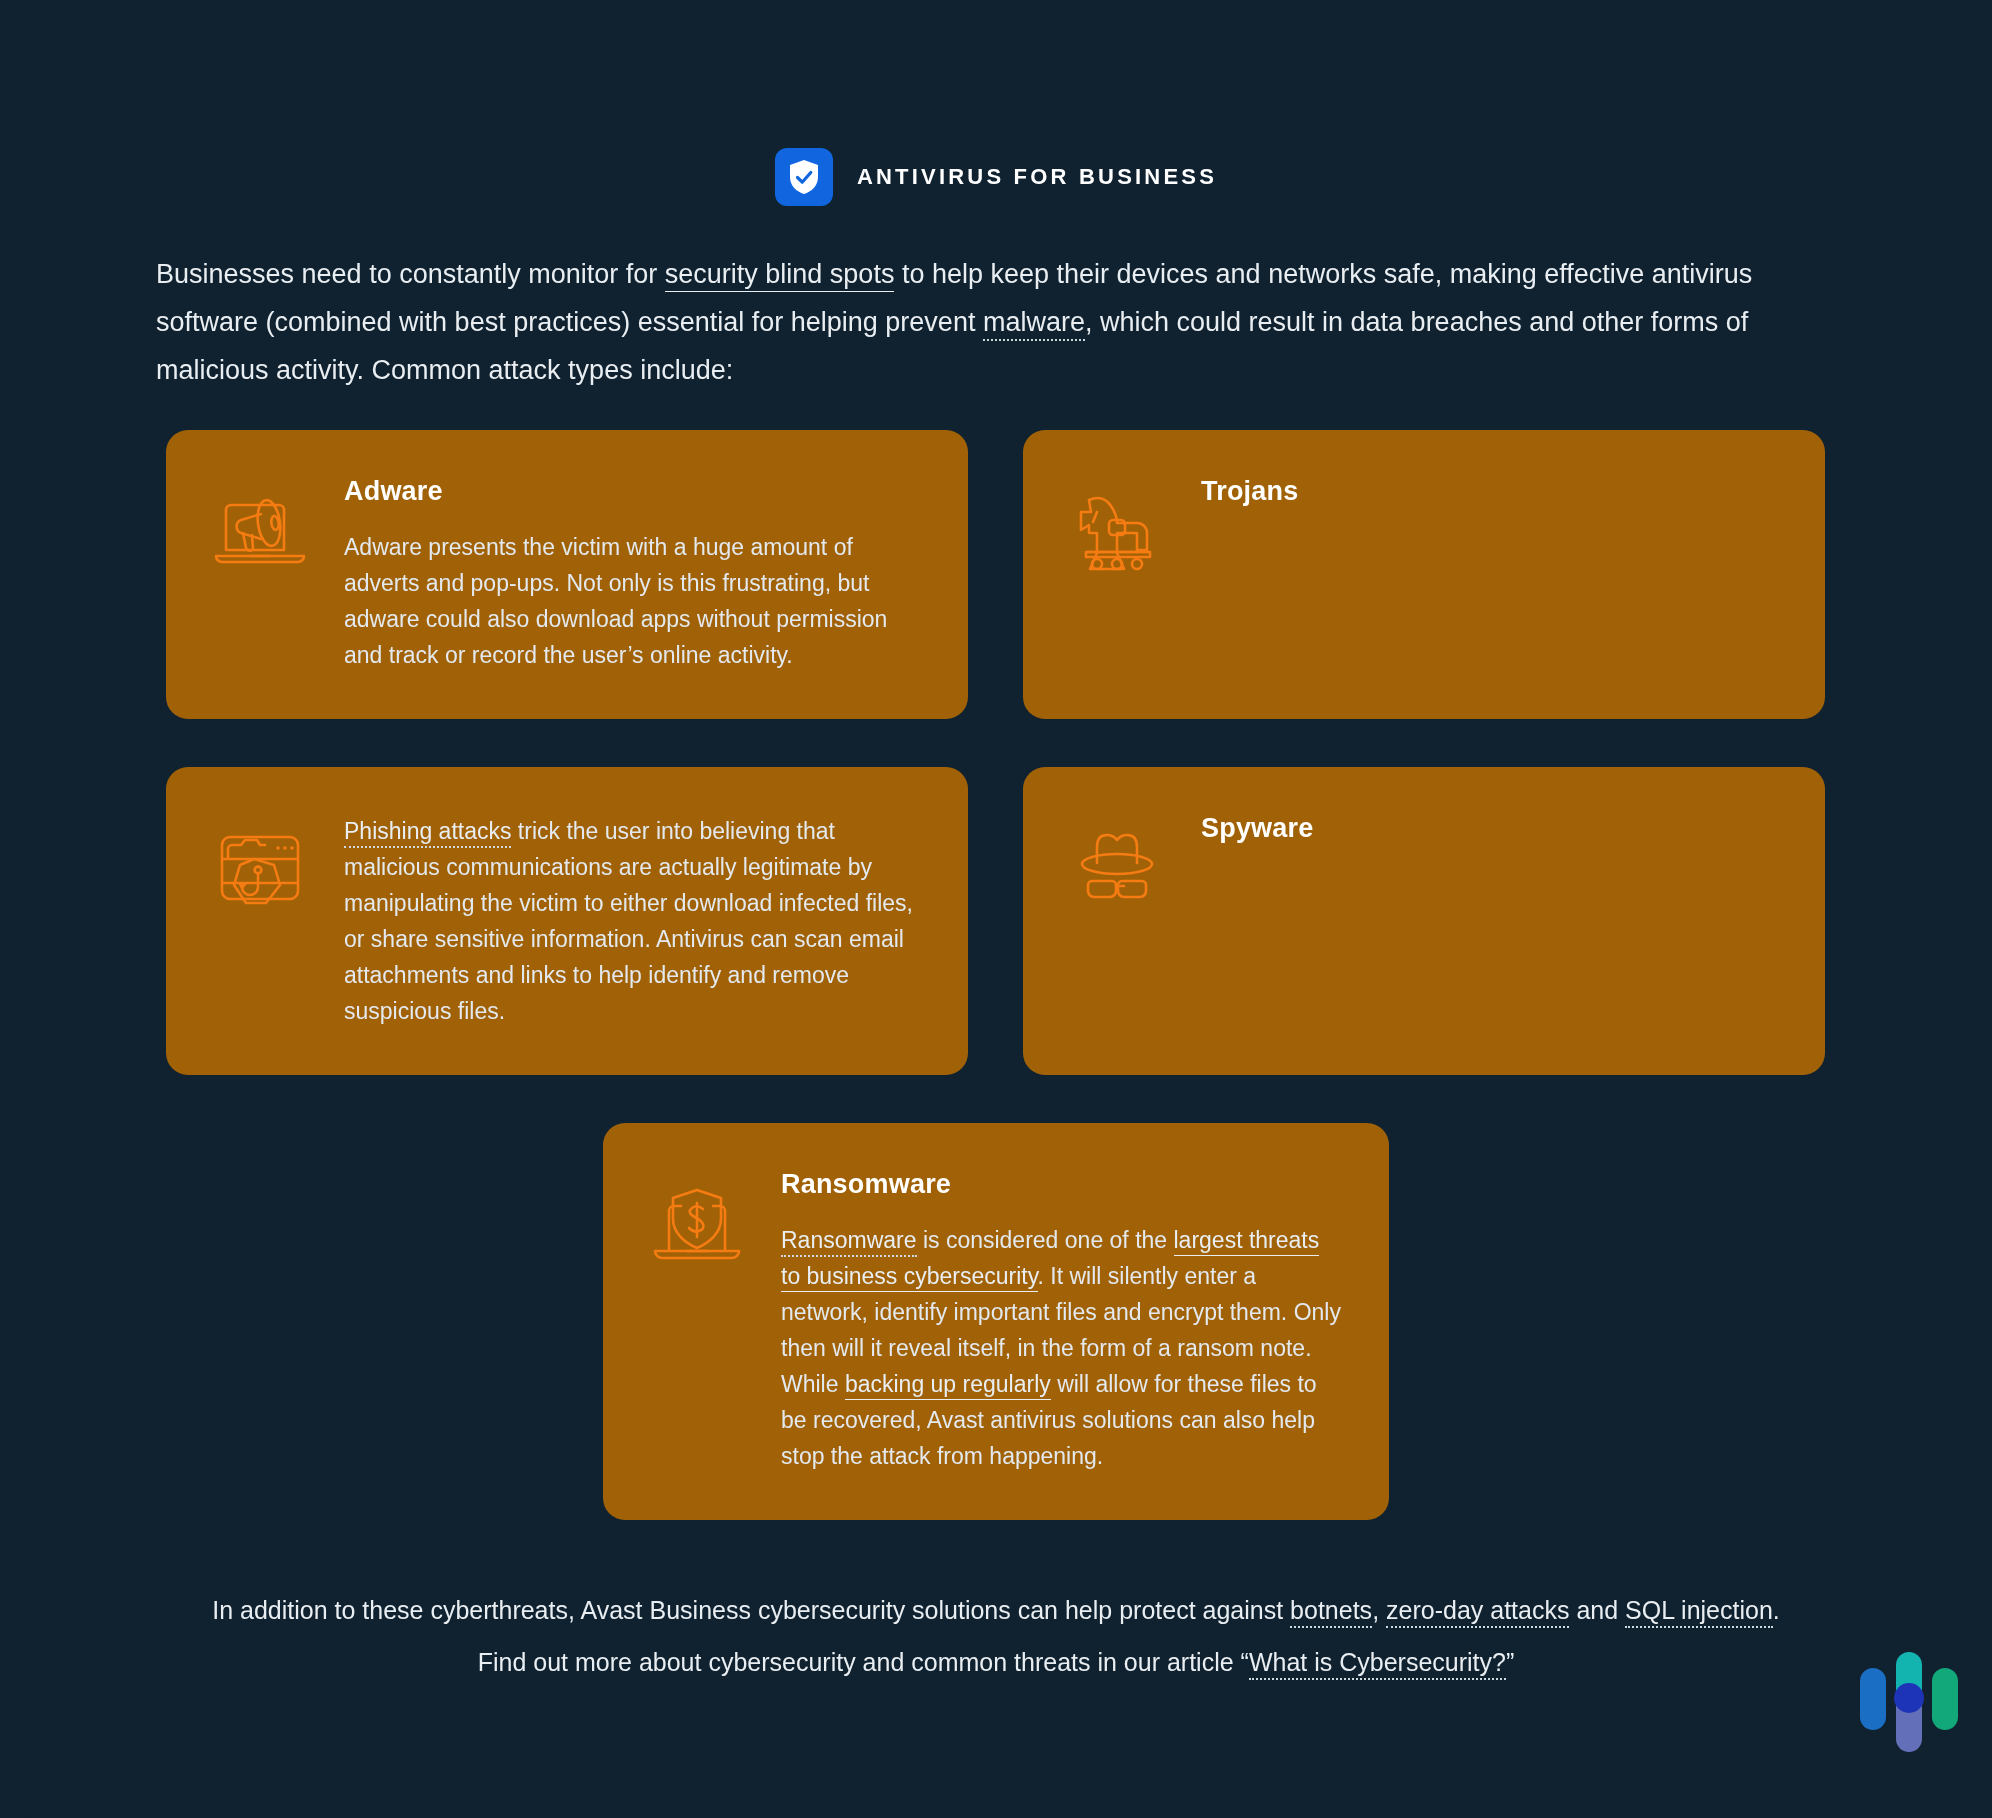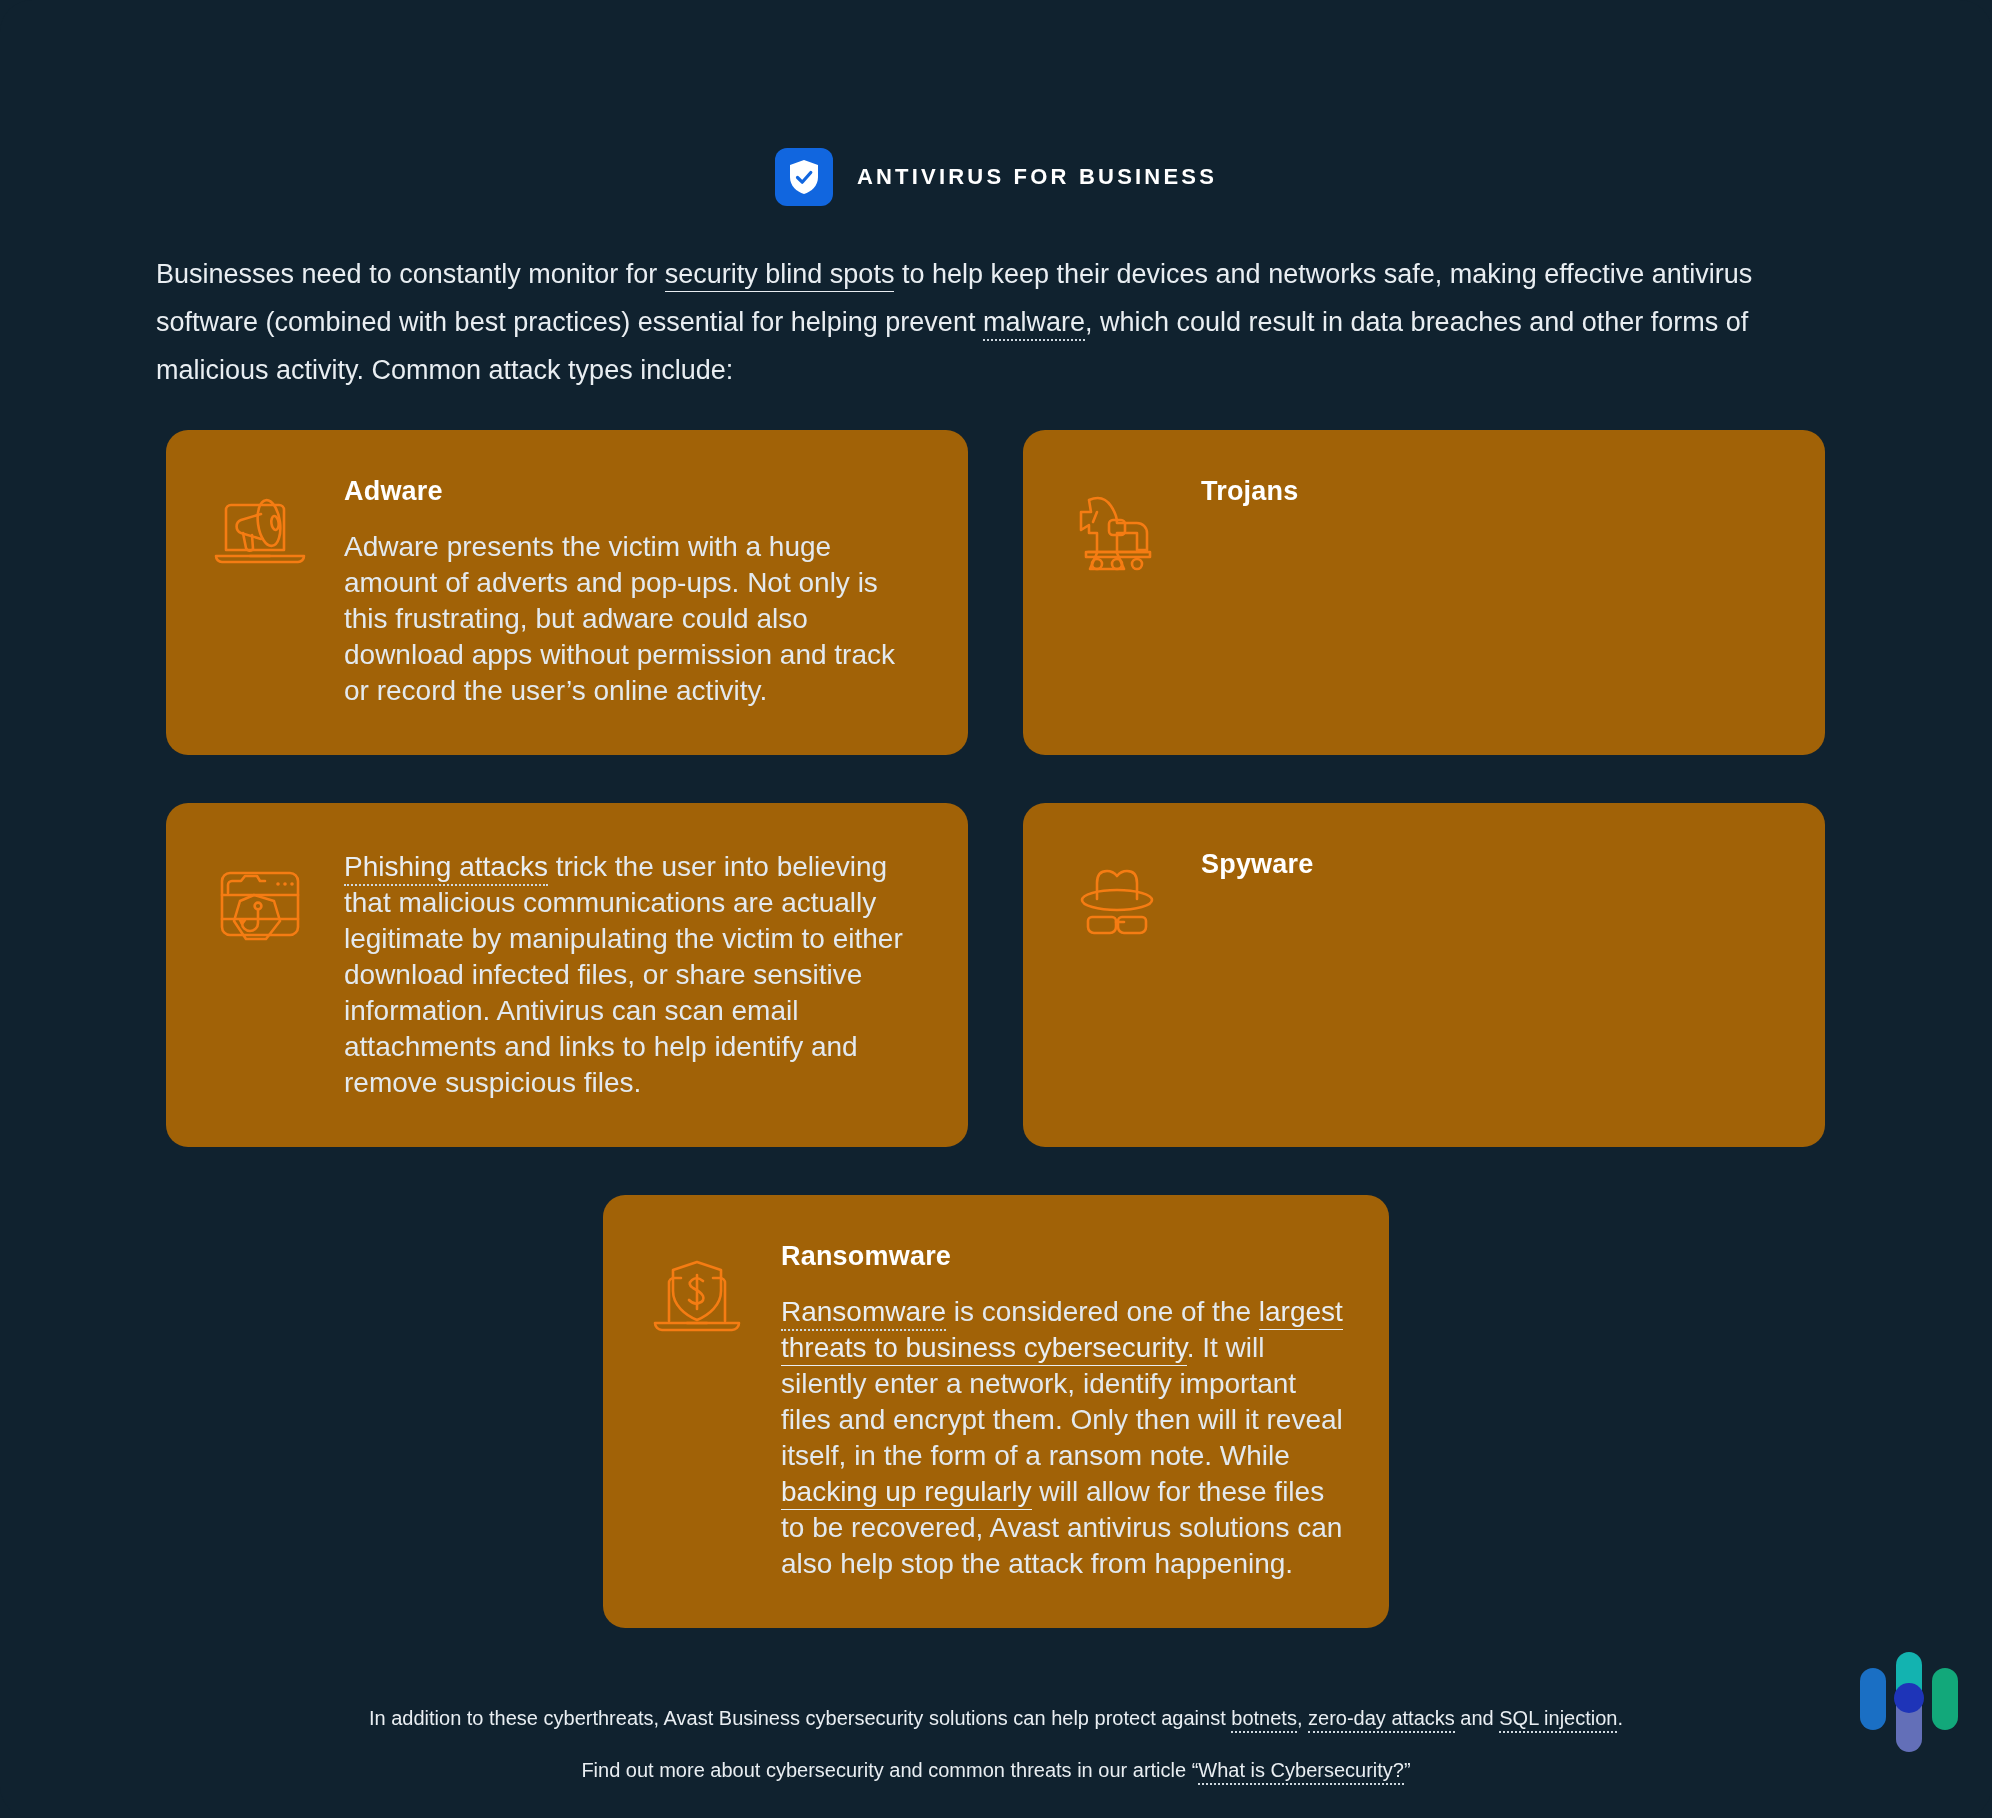--- a/index.html
+++ b/index.html
@@ -97,31 +97,31 @@
   .card-body { flex: 1 1 auto; min-width: 0; }
   .card-title {
     color: #ffffff;
     font-size: 27px;
     font-weight: bold;
     margin-bottom: 22px;
     letter-spacing: 0.2px;
   }
   .card-text {
     color: #e3e9ee;
-    font-size: 28px;
+    font-size: 23px;
     line-height: 36px;
   }
 
   
   .footer {
     margin: 64px auto 0;
     width: 1700px;
     text-align: center;
     color: #e9eef2;
-    font-size: 20px;
+    font-size: 25px;
     line-height: 52px;
   }
 
   .logo-mark {
     position: absolute;
     right: 24px;
     bottom: 58px;
     width: 118px;
     height: 112px;
   }

